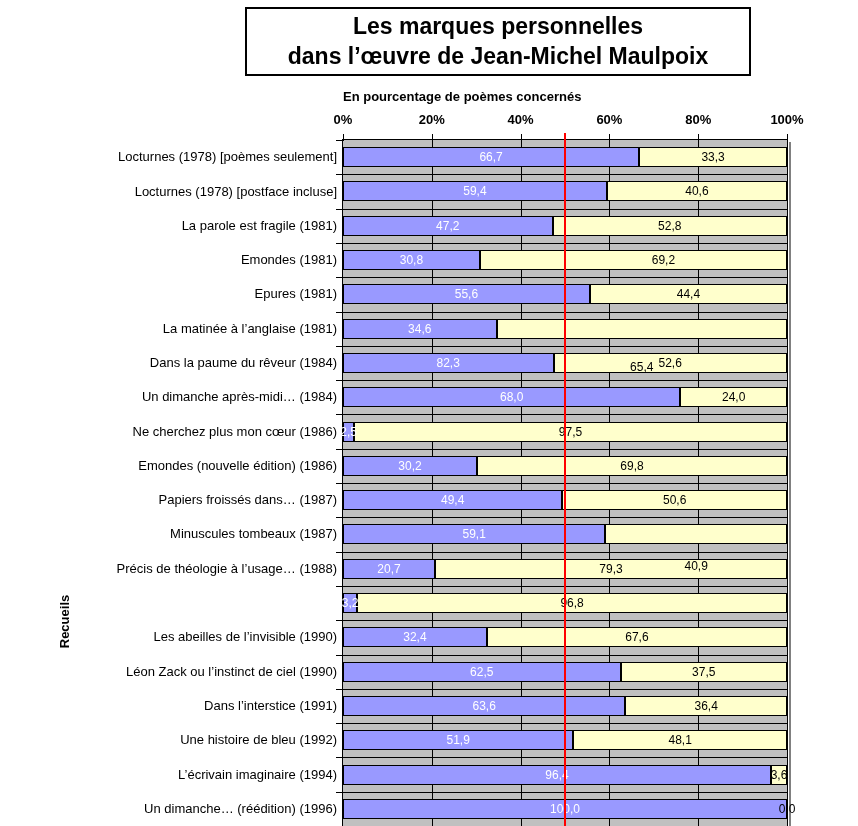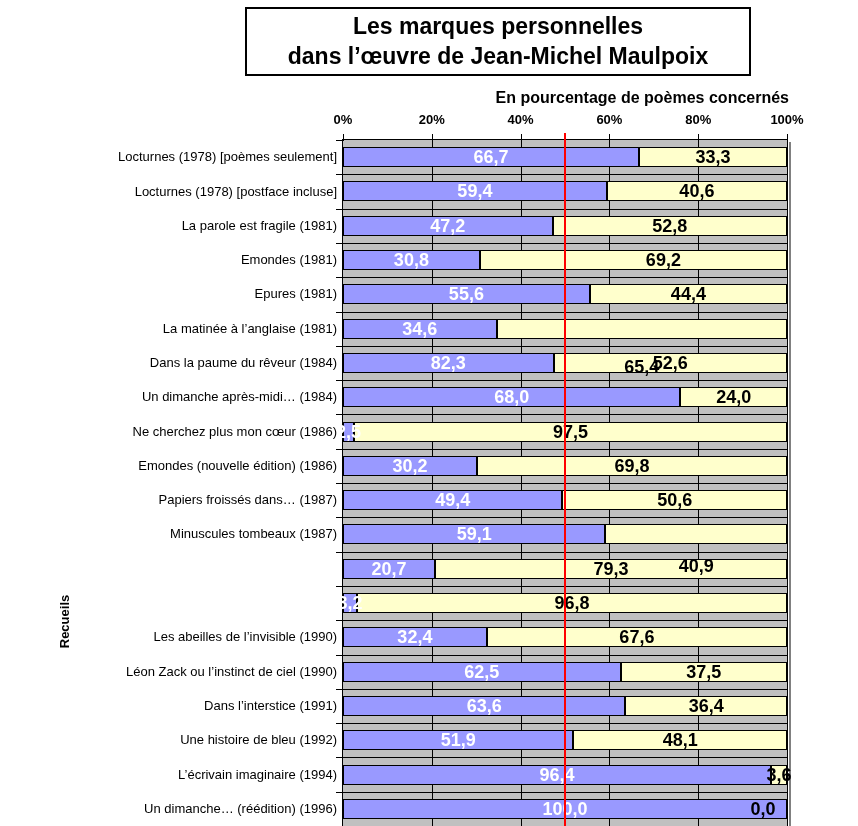--- a/index.html
+++ b/index.html
@@ -6,41 +6,41 @@
   .canvas{
     position:relative;width:858px;height:826px;background:#fff;
     font-family:"Liberation Sans",sans-serif;overflow:hidden;
   }
   .title-box{
     position:absolute;left:245px;top:7px;width:502px;
     border:2px solid #000;background:#fff;text-align:center;
     font-weight:bold;font-size:23px;line-height:30px;padding:2px 0 3px 0;color:#000;
   }
   .subtitle{
-    position:absolute;left:343px;top:89px;width:446px;text-align:right;
-    font-weight:bold;font-size:16px;color:#000;
+    position:absolute;left:343px;top:89px;width:446px;text-align:left;
+    font-weight:bold;font-size:13px;color:#000;
   }
   .x-tick-label{
     position:absolute;top:112px;transform:translateX(-50%);
     font-weight:bold;font-size:13px;color:#000;white-space:nowrap;
   }
   .top-tick{position:absolute;top:134px;width:1px;height:7px;background:#000;}
   .left-tick{position:absolute;width:7px;height:1px;background:#000;}
   .plot{
     position:absolute;left:342px;top:139px;width:444px;height:687px;
     background:#C0C0C0;border:1px solid #000;border-bottom:none;
   }
   .plot-shadow{position:absolute;left:789px;top:142px;width:2px;height:684px;background:#808080;}
   .gridline-v{position:absolute;top:0;width:1px;height:100%;background:#000;z-index:1;}
   .row-line{position:absolute;left:0;width:100%;height:1px;background:#000;z-index:1;}
   .bar{position:absolute;height:20px;border:1px solid #000;box-sizing:border-box;z-index:2;}
   .bar.purple{background:#9999FF;}
   .bar.yellow{background:#FFFFCC;}
   .bar-label{
-    position:absolute;font-weight:bold;font-size:18px;white-space:nowrap;
+    position:absolute;font-weight:normal;font-size:12px;white-space:nowrap;
     transform:translateX(-50%);z-index:4;line-height:14px;
   }
   .bar-label.on-purple{color:#FFFFFF;}
   .bar-label.on-yellow{color:#000000;}
   .red-line{position:absolute;left:564px;top:133px;width:2px;height:693px;background:#FF0000;z-index:6;}
   .cat-label{
     position:absolute;left:38px;width:299px;text-align:right;
     font-size:13px;color:#000;white-space:nowrap;
   }
   .y-axis-label{
@@ -157,21 +157,21 @@
       <div class="bar-label on-purple" style="left: 115.2px; top: 593.2px;">51,9</div>
       <div class="bar-label on-yellow" style="left: 337.2px; top: 593.2px;">48,1</div>
       <div class="row-line" style="top: 617.4px;"></div>
       <div class="bar purple" style="left: 0px; top: 624.5px; width: 428px;"></div>
       <div class="bar yellow" style="left: 428px; top: 624.5px; width: 16px;"></div>
       <div class="bar-label on-purple" style="left: 214px; top: 627.5px;">96,4</div>
       <div class="bar-label on-yellow" style="left: 436px; top: 627.5px;">3,6</div>
       <div class="row-line" style="top: 651.7px;"></div>
       <div class="bar purple" style="left: 0px; top: 658.8px; width: 444px;"></div>
       <div class="bar-label on-purple" style="left: 222px; top: 661.8px;">100,0</div>
-      <div class="bar-label on-yellow" style="left: 420px; top: 661.8px;">0,0</div>
+      <div class="bar-label on-yellow" style="left: 444px; top: 661.8px;">0,0</div>
     </div>
   <div class="plot-shadow"></div>
 
   <div class="red-line"></div>
 
 <div class="x-tick-label" style="left: 343px;">0%</div>
     <div class="top-tick" style="left: 343px;"></div>
     <div class="x-tick-label" style="left: 431.8px;">20%</div>
     <div class="top-tick" style="left: 431.8px;"></div>
     <div class="x-tick-label" style="left: 520.6px;">40%</div>
@@ -199,20 +199,21 @@
     <div class="cat-label" style="top: 389.2px;">Un dimanche après-midi… (1984)</div>
     <div class="left-tick" style="left: 336px; top: 380.1px;"></div>
     <div class="cat-label" style="top: 423.5px;">Ne cherchez plus mon cœur (1986)</div>
     <div class="left-tick" style="left: 336px; top: 414.4px;"></div>
     <div class="cat-label" style="top: 457.8px;">Emondes (nouvelle édition) (1986)</div>
     <div class="left-tick" style="left: 336px; top: 448.7px;"></div>
     <div class="cat-label" style="top: 492.1px;">Papiers froissés dans… (1987)</div>
     <div class="left-tick" style="left: 336px; top: 483px;"></div>
     <div class="cat-label" style="top: 526.4px;">Minuscules tombeaux (1987)</div>
     <div class="left-tick" style="left: 336px; top: 517.3px;"></div>
+    <div class="cat-label" style="top: 560.7px;">Précis de théologie à l’usage… (1988)</div>
     <div class="left-tick" style="left: 336px; top: 551.6px;"></div>
     <div class="left-tick" style="left: 336px; top: 585.9px;"></div>
     <div class="cat-label" style="top: 629.3px;">Les abeilles de l’invisible (1990)</div>
     <div class="left-tick" style="left: 336px; top: 620.2px;"></div>
     <div class="cat-label" style="top: 663.6px;">Léon Zack ou l’instinct de ciel (1990)</div>
     <div class="left-tick" style="left: 336px; top: 654.5px;"></div>
     <div class="cat-label" style="top: 697.9px;">Dans l’interstice (1991)</div>
     <div class="left-tick" style="left: 336px; top: 688.8px;"></div>
     <div class="cat-label" style="top: 732.2px;">Une histoire de bleu (1992)</div>
     <div class="left-tick" style="left: 336px; top: 723.1px;"></div>

